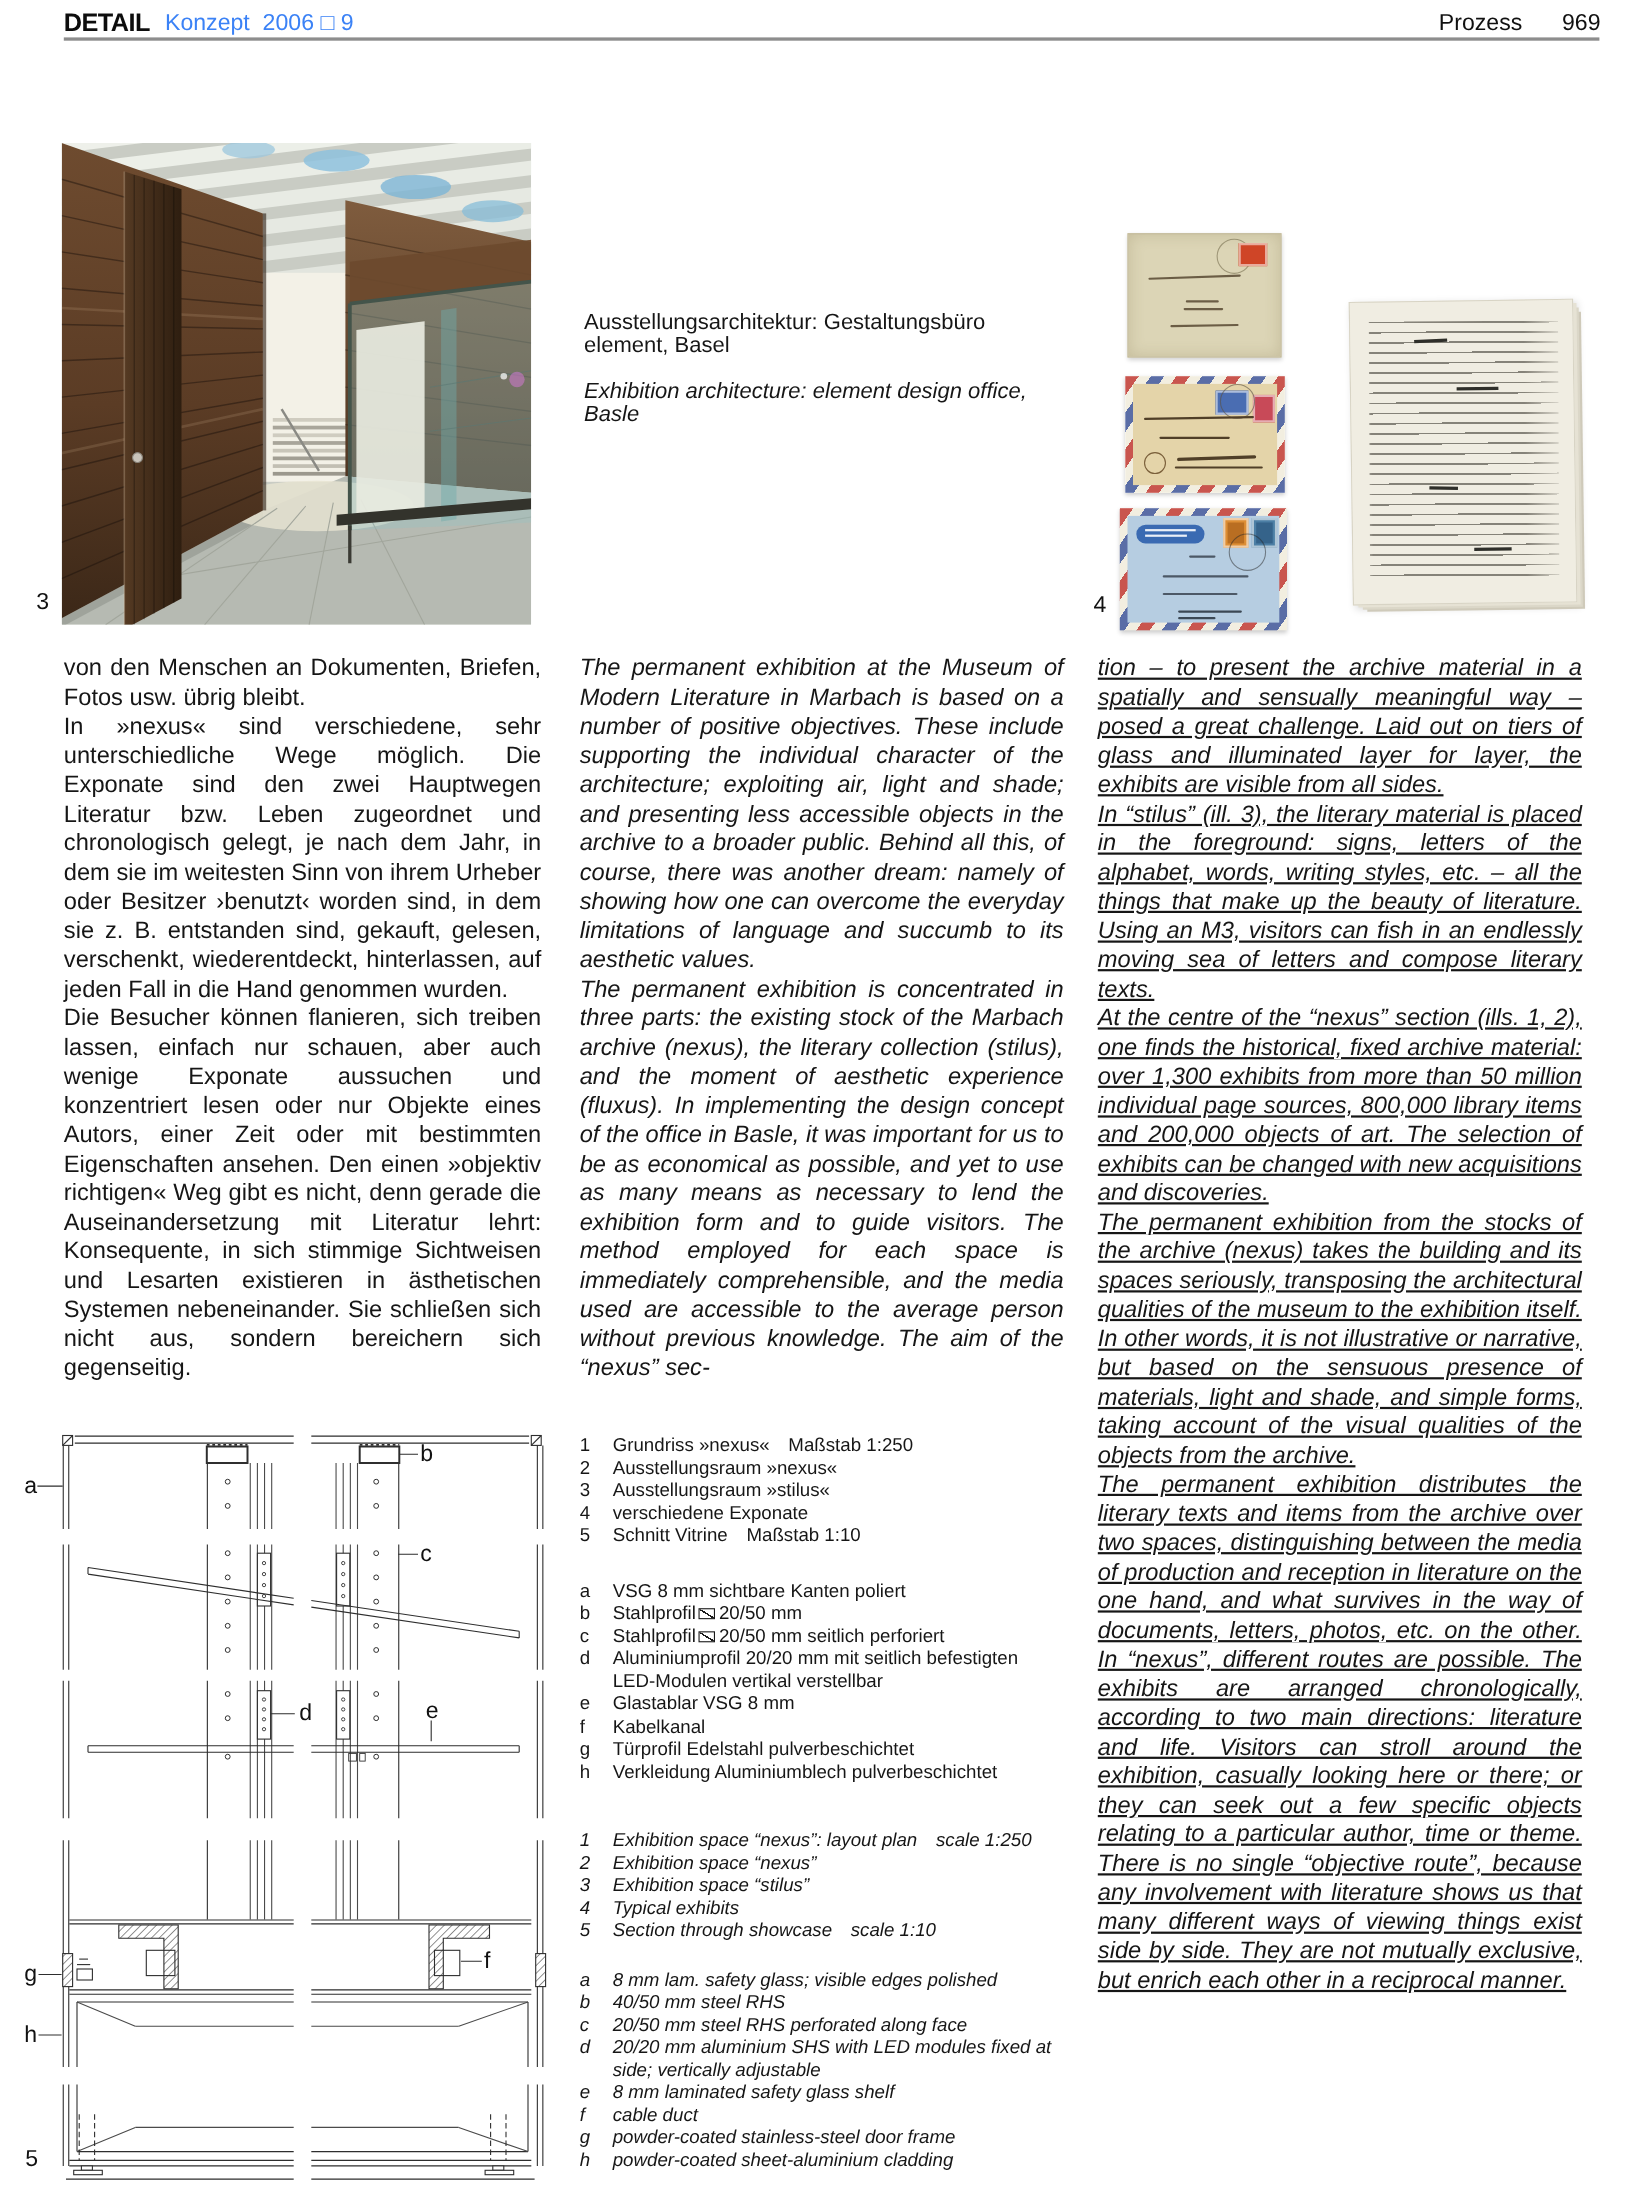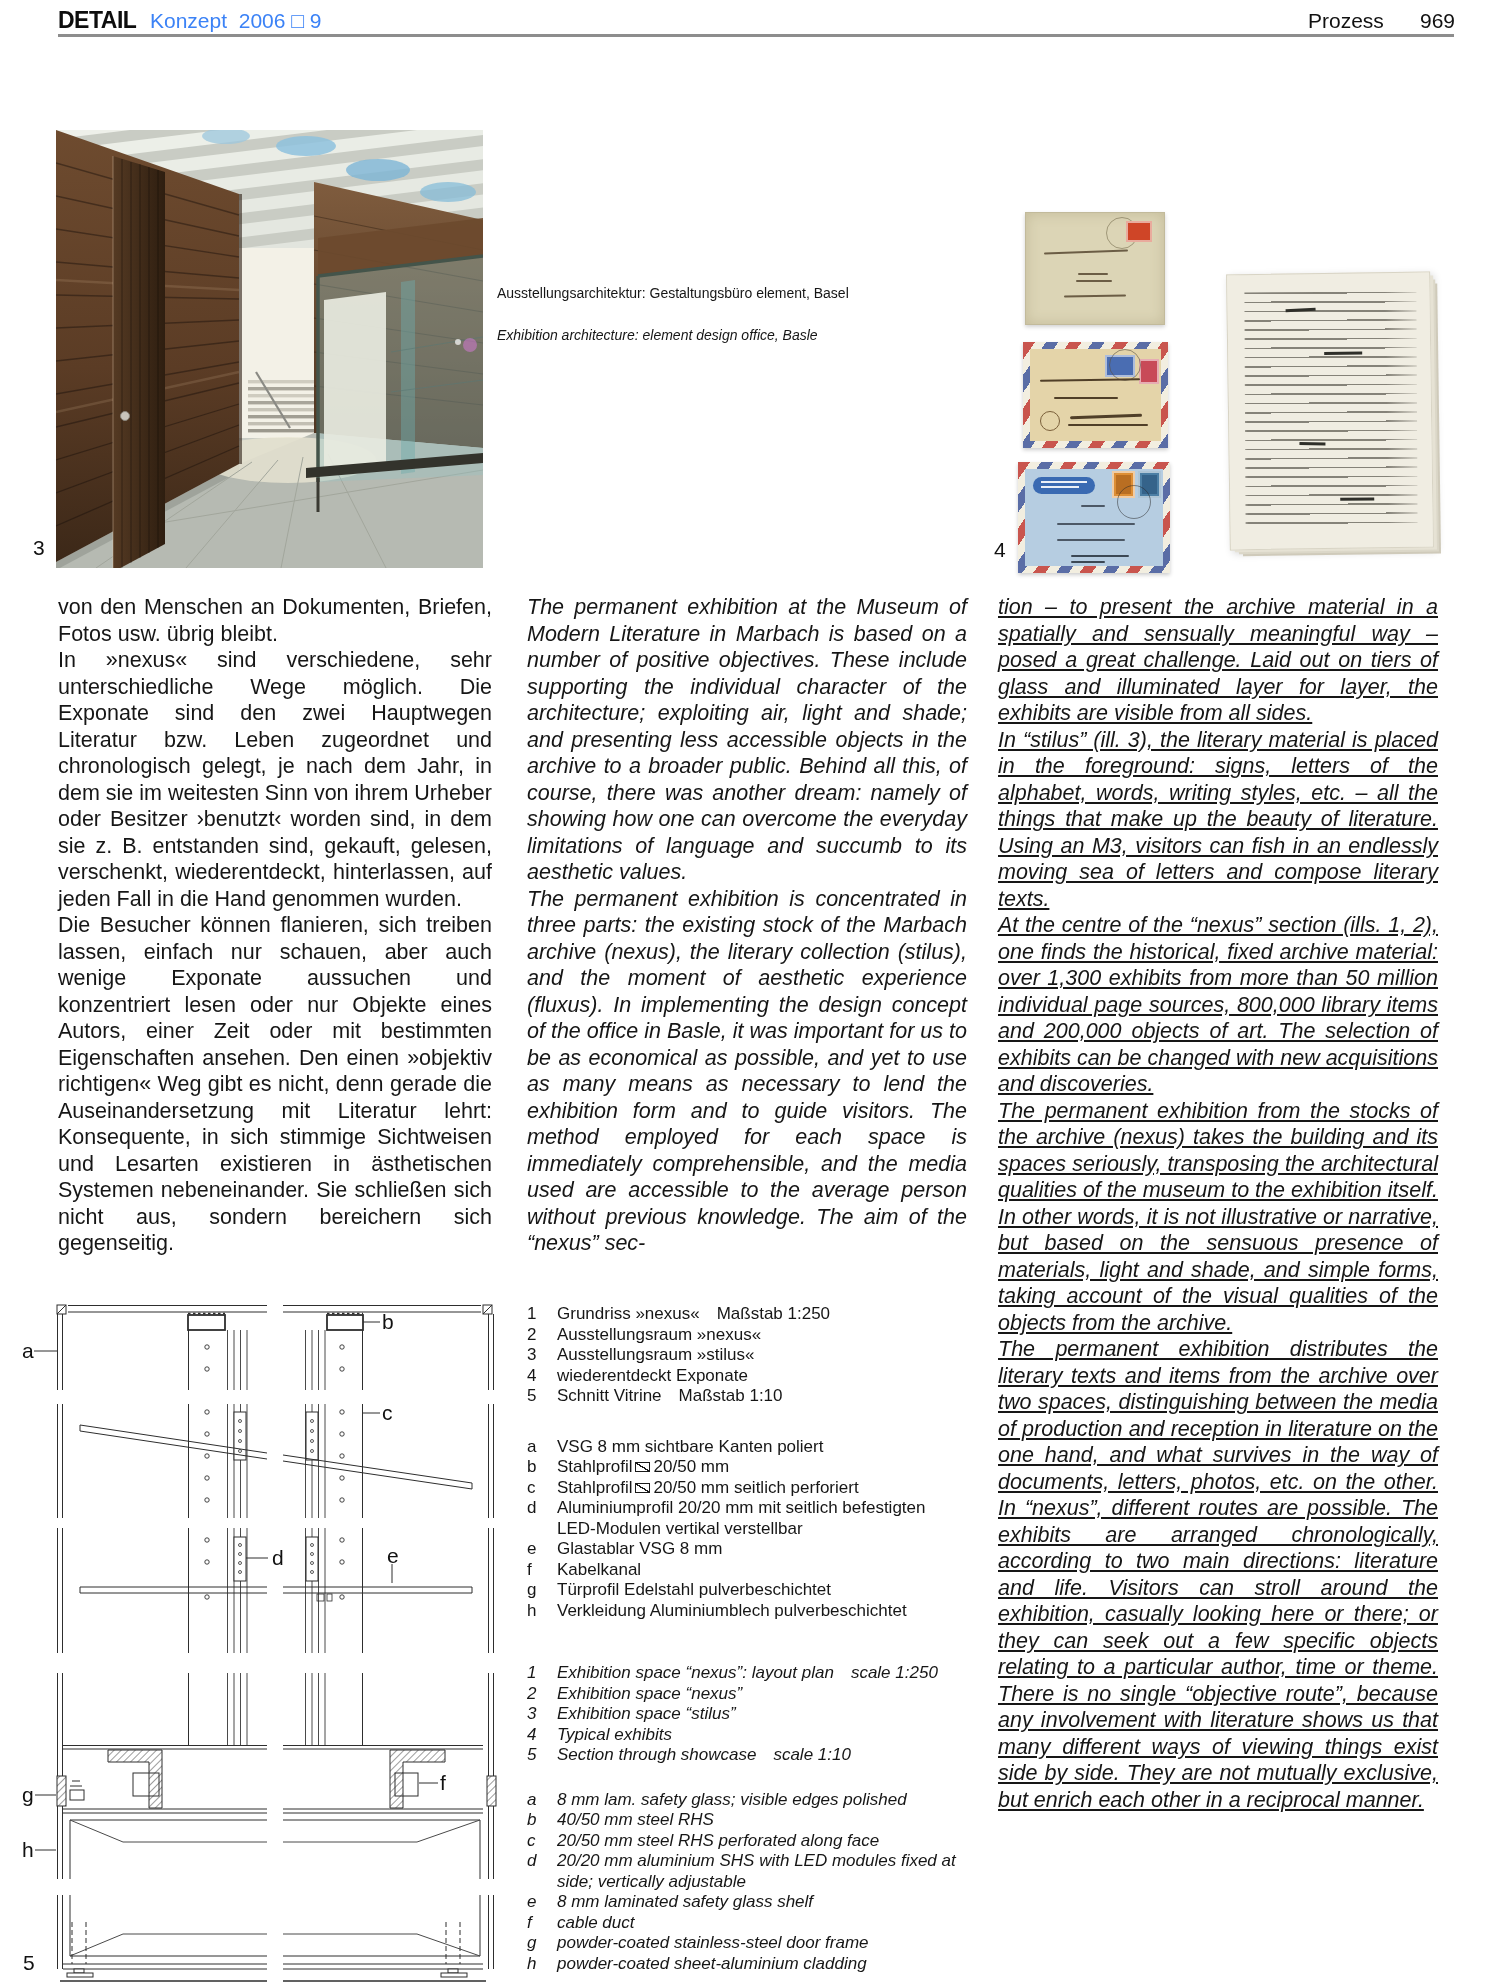--- a/index.html
+++ b/index.html
@@ -12,21 +12,21 @@
   
   .brand{left:58px;top:7px;font-size:23px;font-weight:800;letter-spacing:-.5px;color:#0d0d0d;}
   .issue{left:150px;top:9px;font-size:21px;white-space:pre;color:#3b82f6;}
   .hdr-right{font-size:21px;color:#111;}
   .hdr-rule{left:58px;top:34px;width:1396px;height:3px;background:#8d8d8d;}
   
   .fignum{font-size:21px;color:#111;}
   
   .photo3{left:56px;top:130px;width:427px;height:438px;overflow:hidden;}
   
-  .caption{left:497px;top:283px;width:440px;font-size:14px;line-height:21px;}
+  .caption{left:531px;top:283px;width:440px;font-size:20px;line-height:21px;}
   .caption p{margin:0 0 21px 0;}
   .caption .en{font-style:italic;}
   
   .col{top:594px;width:440px;font-size:21.5px;line-height:26.5px;text-align:justify;
        hyphens:auto;-webkit-hyphens:auto;}
   .col p{margin:0;}
   .col-left{left:58px;width:434px;}
   .col-mid{left:527px;font-style:italic;}
   .col-right{left:998px;font-style:italic;text-decoration:underline;}
   
@@ -272,21 +272,21 @@
     <div class="lrow">
         <span class="num">2</span>
         <span class="txt">Ausstellungsraum »nexus«</span>
       </div>
     <div class="lrow">
         <span class="num">3</span>
         <span class="txt">Ausstellungsraum »stilus«</span>
       </div>
     <div class="lrow">
         <span class="num">4</span>
-        <span class="txt">wiederentdeckt Exponate</span>
+        <span class="txt">verschiedene Exponate</span>
       </div>
     <div class="lrow">
         <span class="num">5</span>
         <span class="txt">Schnitt Vitrine Maßstab  1:10</span>
       </div>
   </div>
   <div class="block mb42" lang="de">
     <div class="lrow">
         <span class="num">a</span>
         <span class="txt">VSG 8 mm sichtbare Kanten poliert</span>

